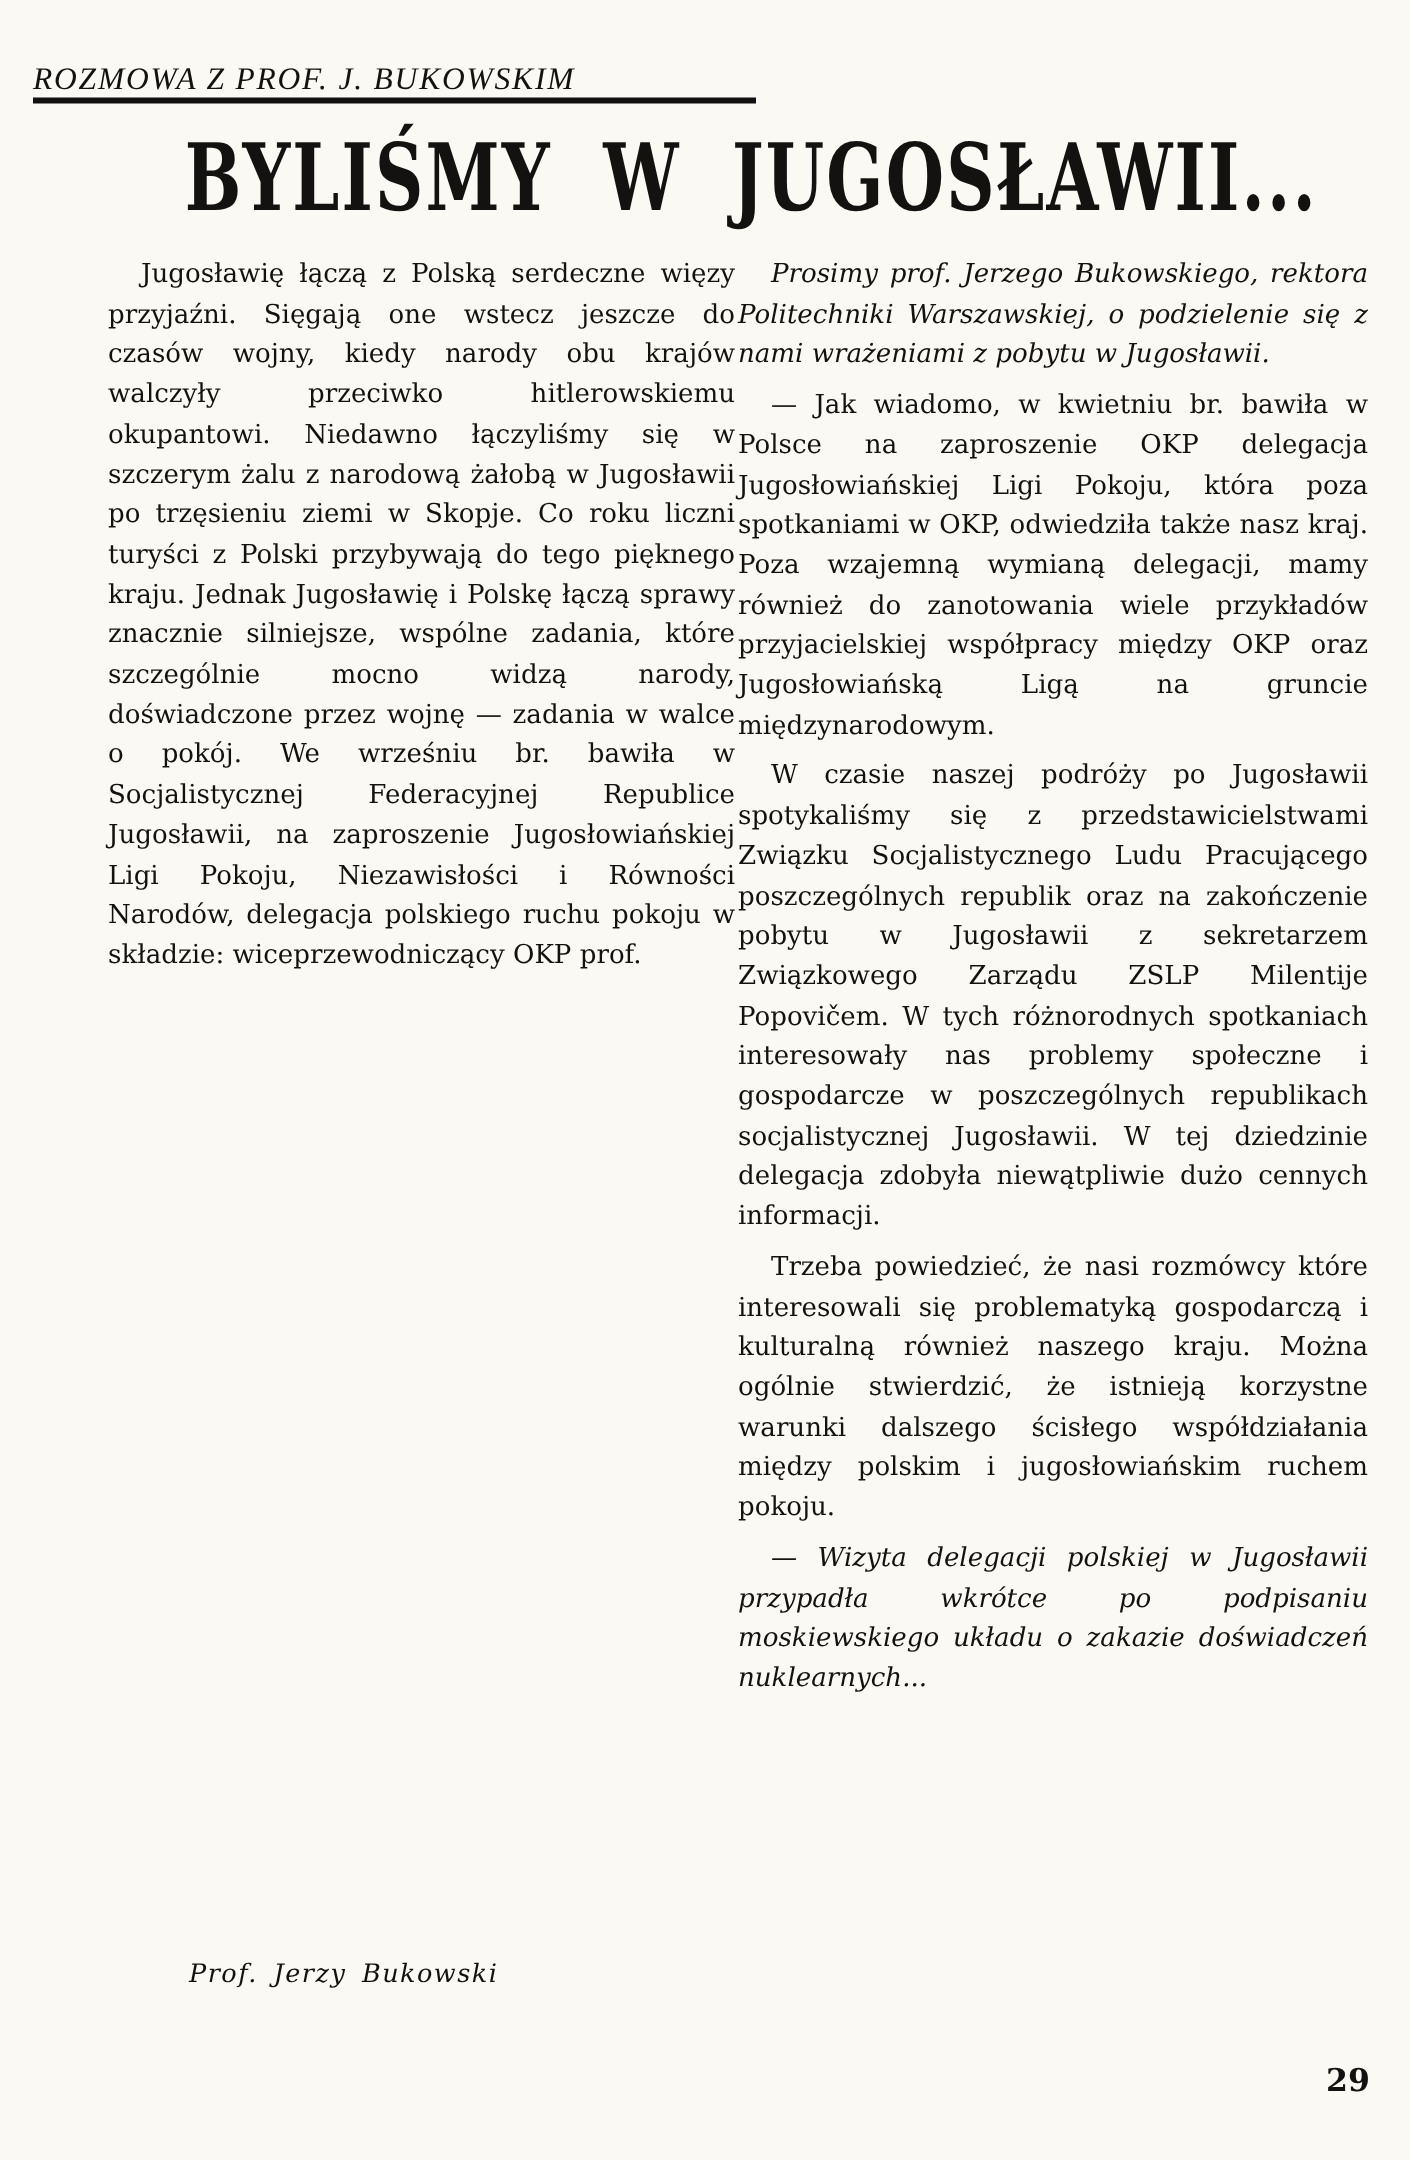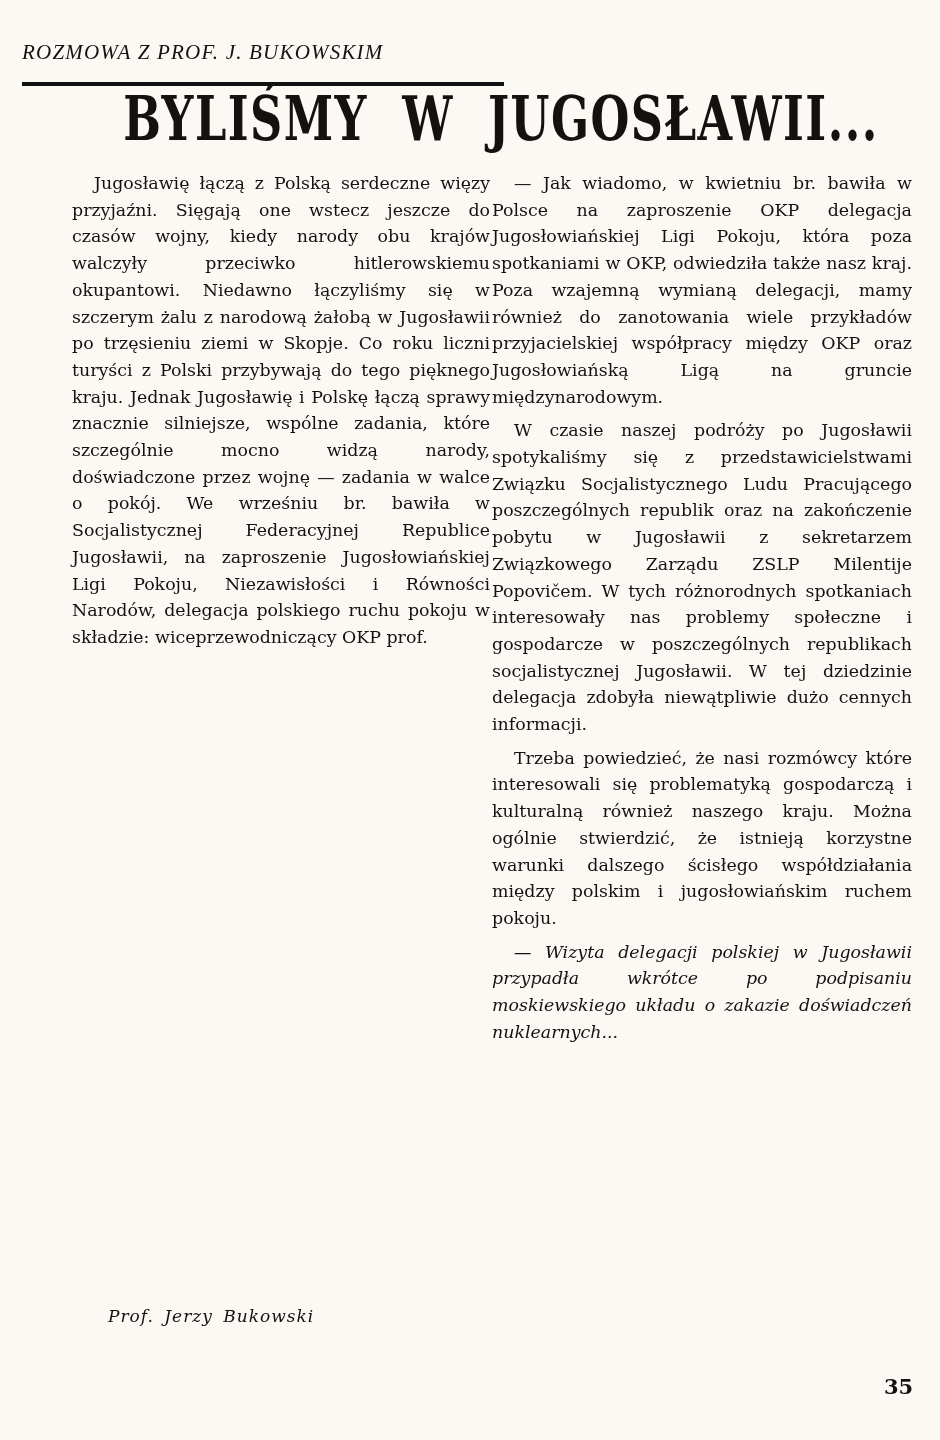--- a/index.html
+++ b/index.html
@@ -17,21 +17,21 @@
     }
     .kicker {
       position: absolute;
       left: 22px;
       top: 40px;
       width: 482px;
       font-family: "Liberation Serif", serif;
       font-style: italic;
       font-size: 21px;
       letter-spacing: 1.2px;
-      padding-bottom: 17px;
+      padding-bottom: 0;
       border-bottom: 4px solid #111;
       white-space: nowrap;
     }
     .headline {
       position: absolute;
       left: 0;
       top: 80px;
       width: 940px;
       text-align: center;
       font-family: "DejaVu Serif", serif;
@@ -67,21 +67,21 @@
       text-indent: 22px;
     }
     .col p.noindent {
       text-indent: 0;
     }
     .col p.italic {
       font-style: italic;
     }
     .caption {
       position: absolute;
-      left: 108px;
+      left: 126px;
       top: 1306px;
       font-family: "DejaVu Serif", serif;
       font-style: italic;
       font-size: 17px;
       letter-spacing: 1px;
       word-spacing: 4px;
     }
     .page-number {
       position: absolute;
       left: 884px;
@@ -96,21 +96,22 @@
 
 <div class="kicker">ROZMOWA Z PROF. J. BUKOWSKIM</div>
 
 <div class="headline">BYLIŚMY W JUGOSŁAWII...</div>
 
 <div class="col col-left">
   <p>Jugosławię łączą z Polską serdeczne więzy przyjaźni. Sięgają one wstecz jeszcze do czasów wojny, kiedy narody obu krajów walczyły przeciwko hitlerowskiemu okupantowi. Niedawno łączyliśmy się w szczerym żalu z narodową żałobą w Jugosławii po trzęsieniu ziemi w Skopje. Co roku liczni turyści z Polski przybywają do tego pięknego kraju. Jednak Jugosławię i Polskę łączą sprawy znacznie silniejsze, wspólne zadania, które szczególnie mocno widzą narody, doświadczone przez wojnę — zadania w walce o pokój. We wrześniu br. bawiła w Socjalistycznej Federacyjnej Republice Jugosławii, na zaproszenie Jugosłowiańskiej Ligi Pokoju, Niezawisłości i Równości Narodów, delegacja polskiego ruchu pokoju w składzie: wiceprzewodniczący OKP prof.</p>
 </div>
 
 <div class="col col-right">
+  <p class="italic">Prosimy prof. Jerzego Bukowskiego, rektora Politechniki Warszawskiej, o podzielenie się z nami wrażeniami z pobytu w Jugosławii.</p>
   <p>— Jak wiadomo, w kwietniu br. bawiła w Polsce na zaproszenie OKP delegacja Jugosłowiańskiej Ligi Pokoju, która poza spotkaniami w OKP, odwiedziła także nasz kraj. Poza wzajemną wymianą delegacji, mamy również do zanotowania wiele przykładów przyjacielskiej współpracy między OKP oraz Jugosłowiańską Ligą na gruncie międzynarodowym.</p>
   <p>W czasie naszej podróży po Jugosławii spotykaliśmy się z przedstawicielstwami Związku Socjalistycznego Ludu Pracującego poszczególnych republik oraz na zakończenie pobytu w Jugosławii z sekretarzem Związkowego Zarządu ZSLP Milentije Popovičem. W tych różnorodnych spotkaniach interesowały nas problemy społeczne i gospodarcze w poszczególnych republikach socjalistycznej Jugosławii. W tej dziedzinie delegacja zdobyła niewątpliwie dużo cennych informacji.</p>
   <p>Trzeba powiedzieć, że nasi rozmówcy które interesowali się problematyką gospodarczą i kulturalną również naszego kraju. Można ogólnie stwierdzić, że istnieją korzystne warunki dalszego ścisłego współdziałania między polskim i jugosłowiańskim ruchem pokoju.</p>
   <p class="italic">— Wizyta delegacji polskiej w Jugosławii przypadła wkrótce po podpisaniu moskiewskiego układu o zakazie doświadczeń nuklearnych...</p>
 </div>
 
 <div class="caption">Prof. Jerzy Bukowski</div>
 
-<div class="page-number">35</div>
+<div class="page-number">29</div>
 
 </body></html>

